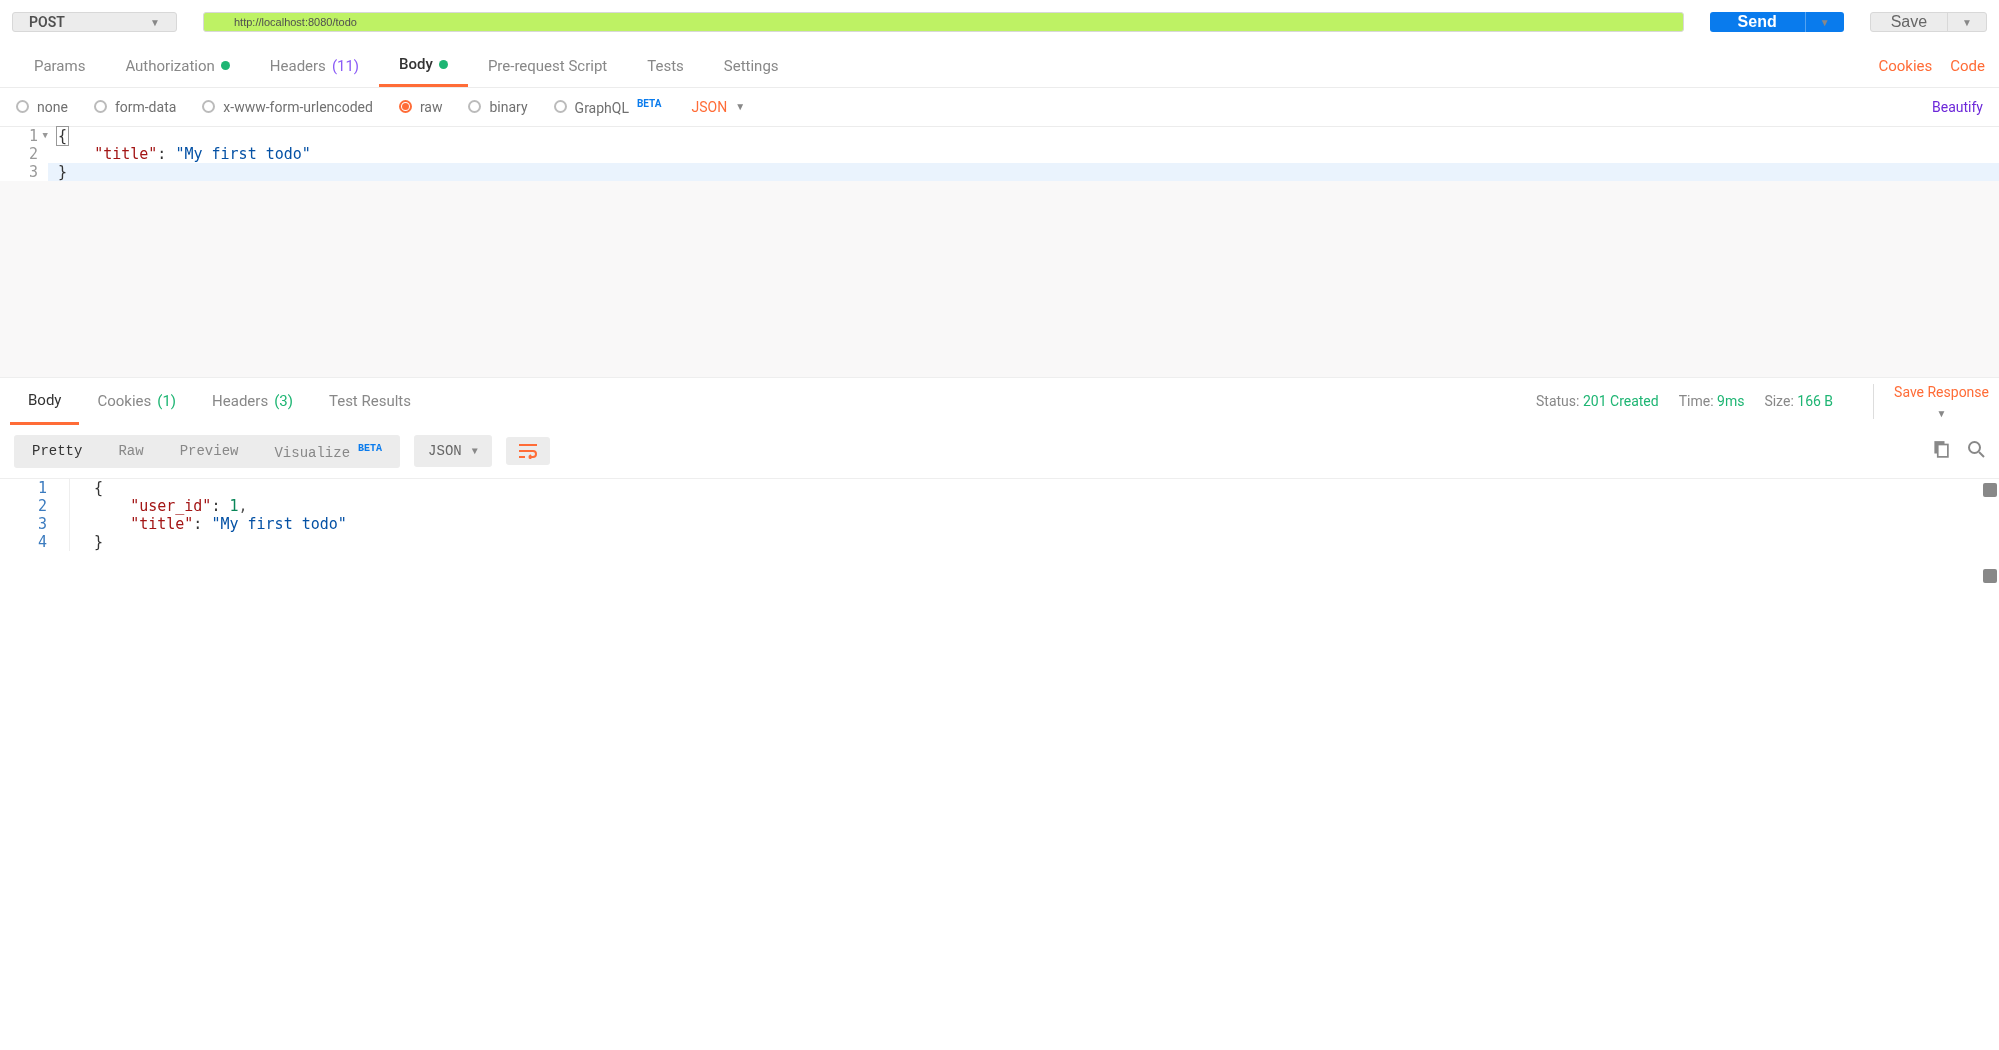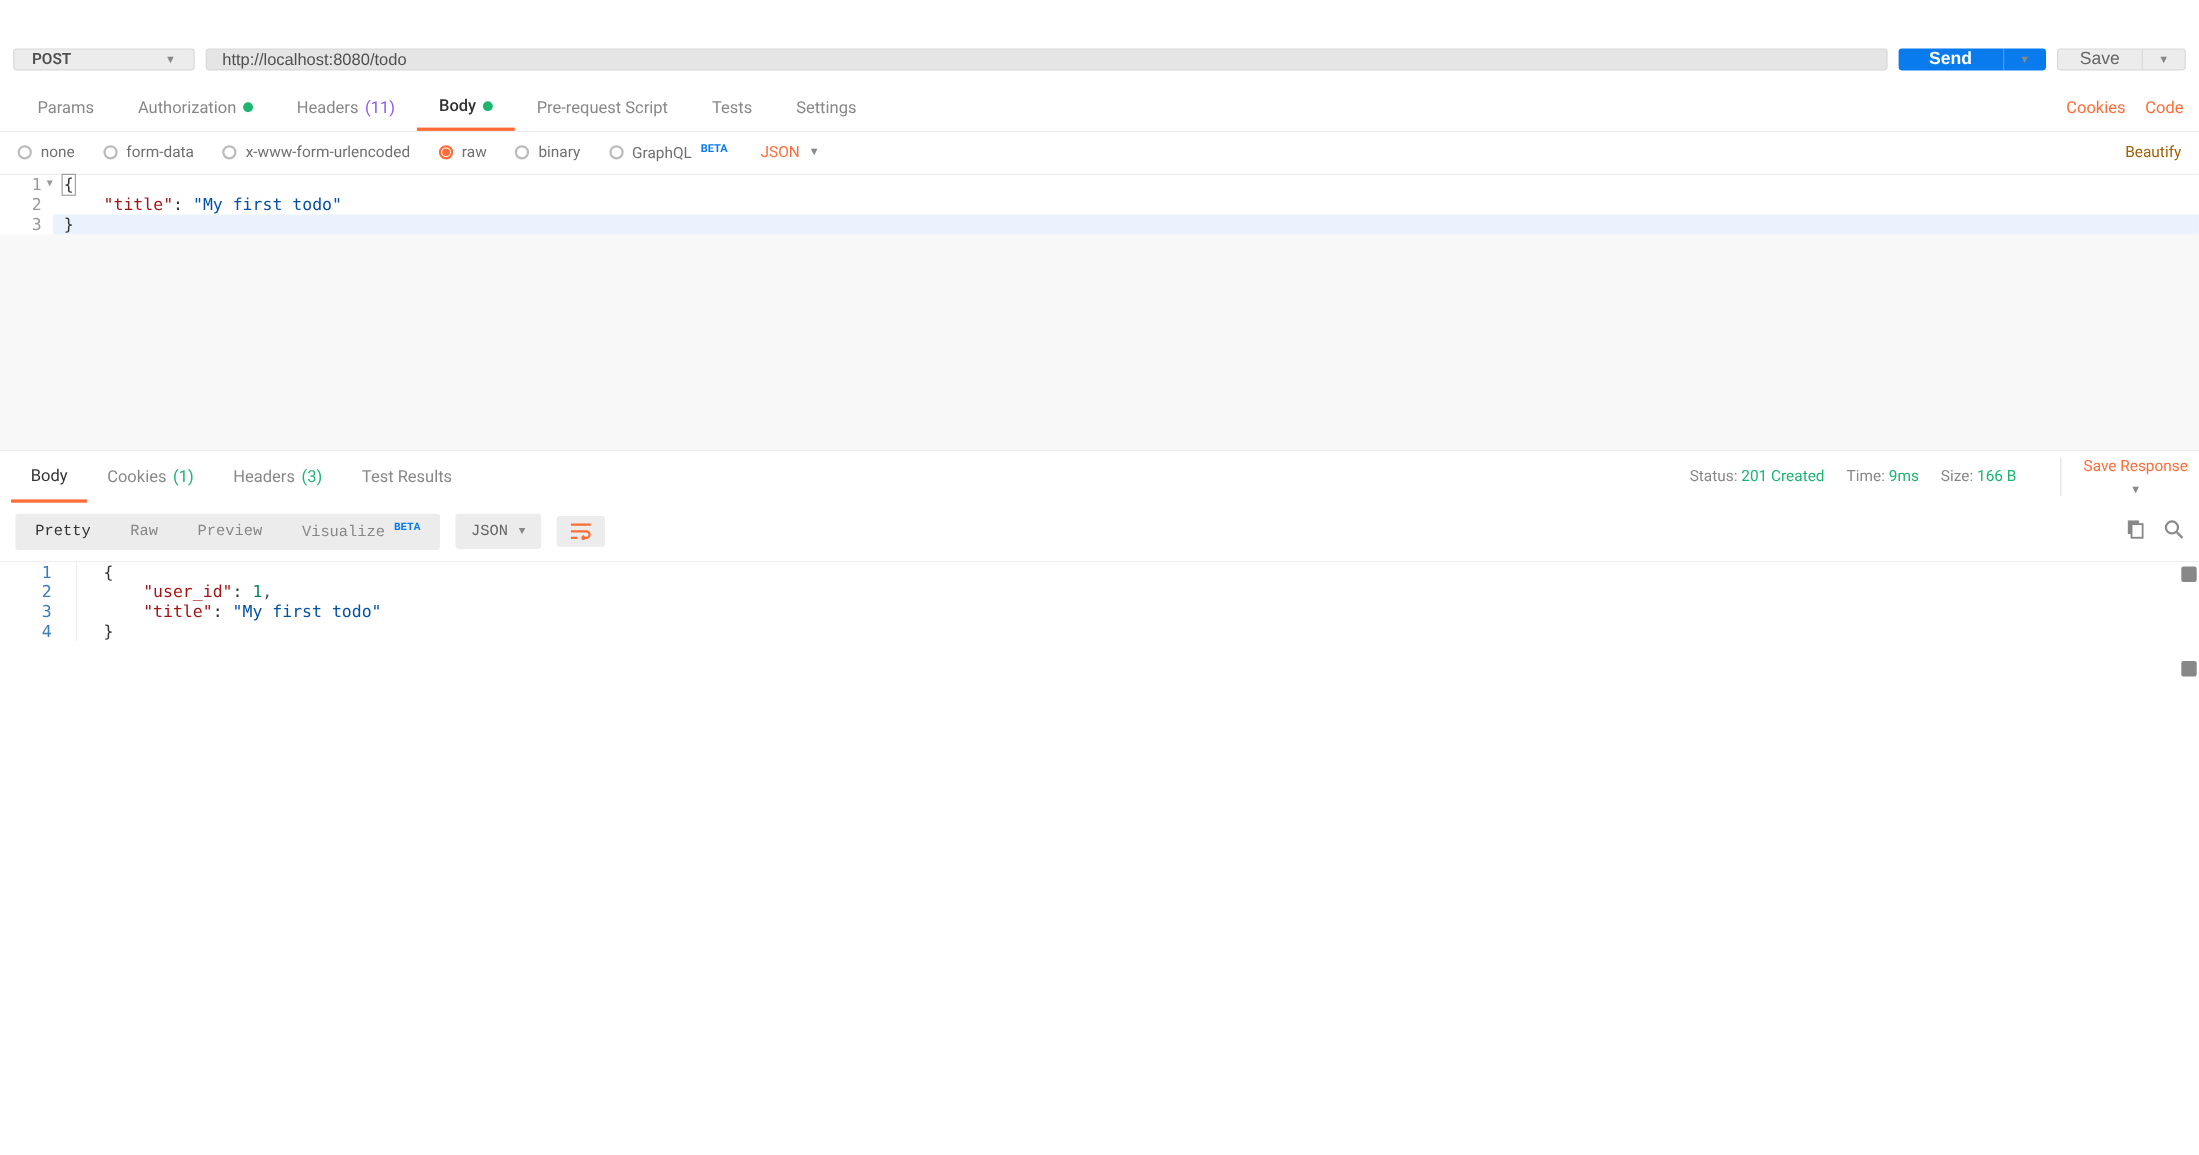--- a/index.html
+++ b/index.html
@@ -4,45 +4,44 @@
 <style>
 * { box-sizing: border-box; margin: 0; padding: 0; }
 body {
   font-family: -apple-system, BlinkMacSystemFont, "Segoe UI", Roboto, sans-serif;
   font-size: 14px;
   color: #555;
   background: #fff;
 }
 .request-bar {
   display: flex;
-  gap: 10px;
+  gap: 26px;
   padding: 12px;
   align-items: stretch;
-  margin-top: 32px;
 }
 .method-select {
   display: flex;
   align-items: center;
   justify-content: space-between;
   background: #ececec;
   border: 1px solid #d8d8d8;
   border-radius: 3px;
   padding: 0 16px;
   width: 165px;
   font-weight: 600;
   color: #505050;
   cursor: pointer;
 }
 .url-input {
   flex: 1;
-  background: #e5e5e5;
+  background: #bef264;
   border: 1px solid #d8d8d8;
   border-radius: 3px;
-  padding: 0 14px;
-  font-size: 15px;
+  padding: 0 30px;
+  font-size: 11px;
   color: #505050;
   outline: none;
 }
 .send-btn {
   display: flex;
   align-items: center;
   background: #097bed;
   color: #fff;
   border: none;
   border-radius: 3px;
@@ -95,21 +94,21 @@
   gap: 26px;
   border-bottom: 1px solid #ececec;
   font-size: 14px;
 }
 .radio { display:flex; align-items:center; gap:8px; color:#707070; cursor:pointer;}
 .radio .circle { width:13px; height:13px; border:2px solid #bbb; border-radius:50%; display:inline-flex; align-items:center; justify-content:center;}
 .radio.selected .circle { border-color:#ff6c37; }
 .radio.selected .circle::after { content:""; width:7px; height:7px; background:#ff6c37; border-radius:50%; }
 .beta { color:#097bed; font-size:10px; font-weight:700; vertical-align: super; margin-left:8px;}
 .json-select { color:#ff6c37; display:flex; align-items:center; gap:8px; cursor:pointer; margin-left:4px;}
-.body-type-row .beautify { margin-left:auto; color:#a16207; cursor:pointer;}
+.body-type-row .beautify { margin-left:auto; color:#6d28d9; cursor:pointer;}
 .editor {
   background:#f9f8f8;
   font-family: Menlo, Consolas, monospace;
   font-size: 15px;
   min-height: 250px;
 }
 .editor-line { display:flex; }
 .editor-gutter { width:48px; text-align:right; padding-right:10px; color:#999; user-select:none; position:relative;}
 .editor-gutter .fold { font-size:9px; color:#999; position:absolute; right:0px; top:3px;}
 .editor-content { flex:1; padding-left: 10px; white-space:pre;}

